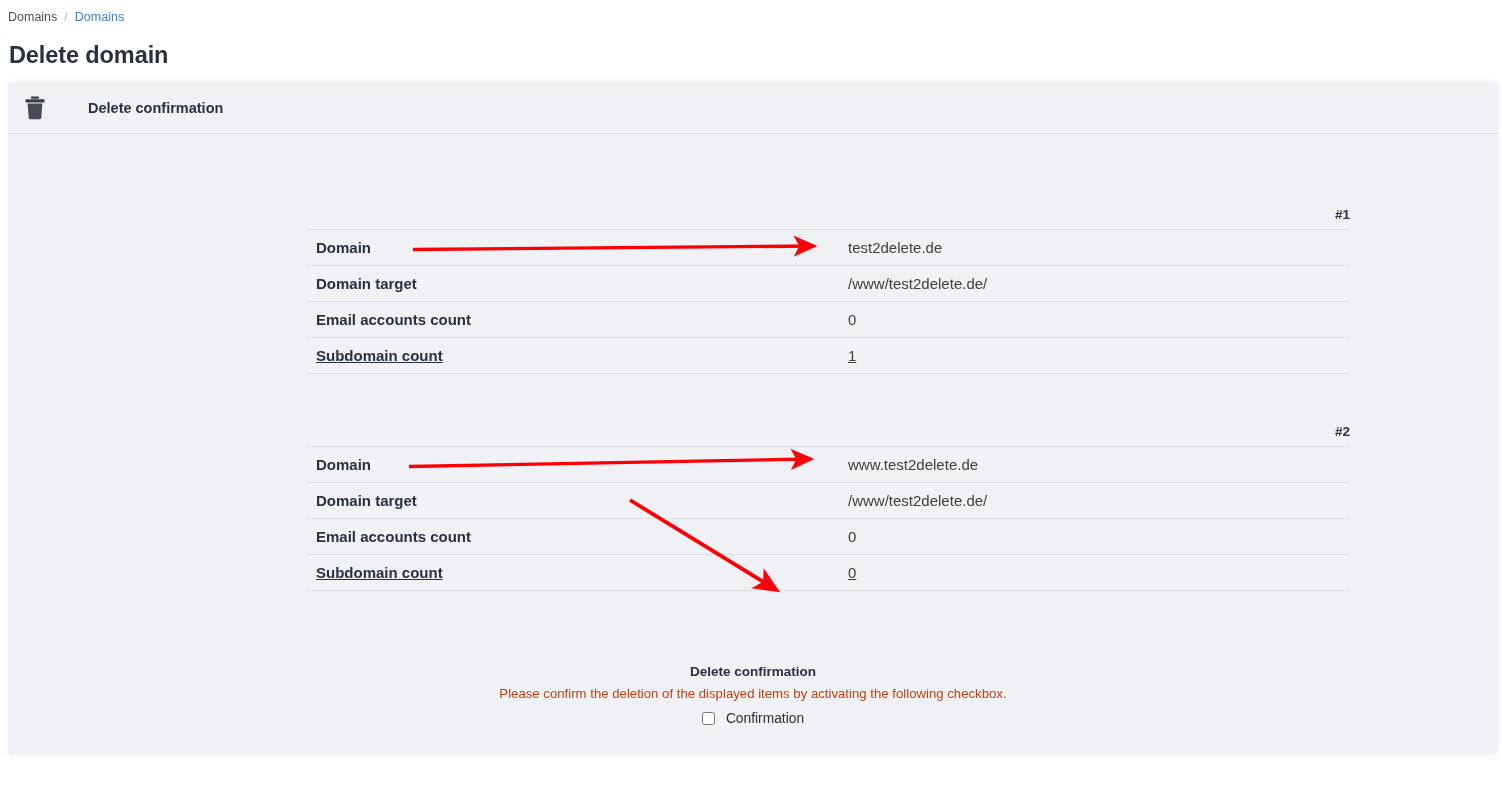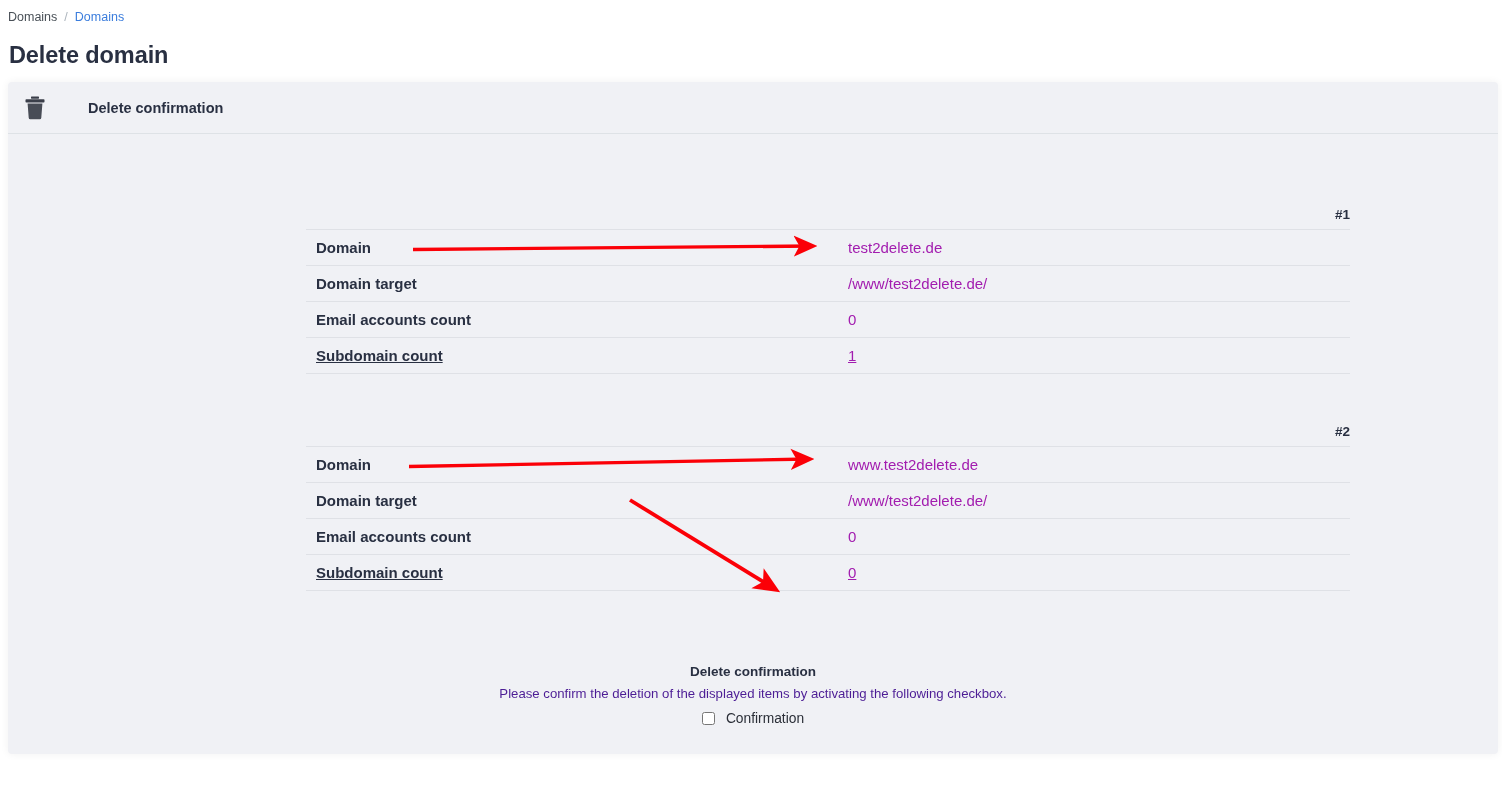--- a/index.html
+++ b/index.html
@@ -115,40 +115,40 @@
     vertical-align: middle;
     background: transparent;
   }
   table.detail-table tr:last-child td { border-bottom: 1px solid #dfe1e6; text-decoration: underline; }
   table.detail-table td.key {
     width: 532px;
     font-weight: 700;
     color: #293042;
   }
   table.detail-table td.val {
-    color: #a21caf;
+    color: #404040;
     font-weight: 400;
   }
 
   
   .confirm-wrap {
     position: absolute;
     left: 0; right: 0;
     top: 530px;
     text-align: center;
   }
   .confirm-title {
     font-size: 13.5px;
     font-weight: 700;
     color: #293042;
     margin-bottom: 7px;
   }
   .confirm-desc {
     font-size: 13.2px;
-    color: #4c1d95;
+    color: #c2410c;
     margin-bottom: 10px;
   }
   .confirm-check-row {
     display: inline-flex;
     align-items: center;
     gap: 11px;
     font-size: 13.8px;
     color: #2b2f38;
   }
   .confirm-check-row input[type="checkbox"] {

